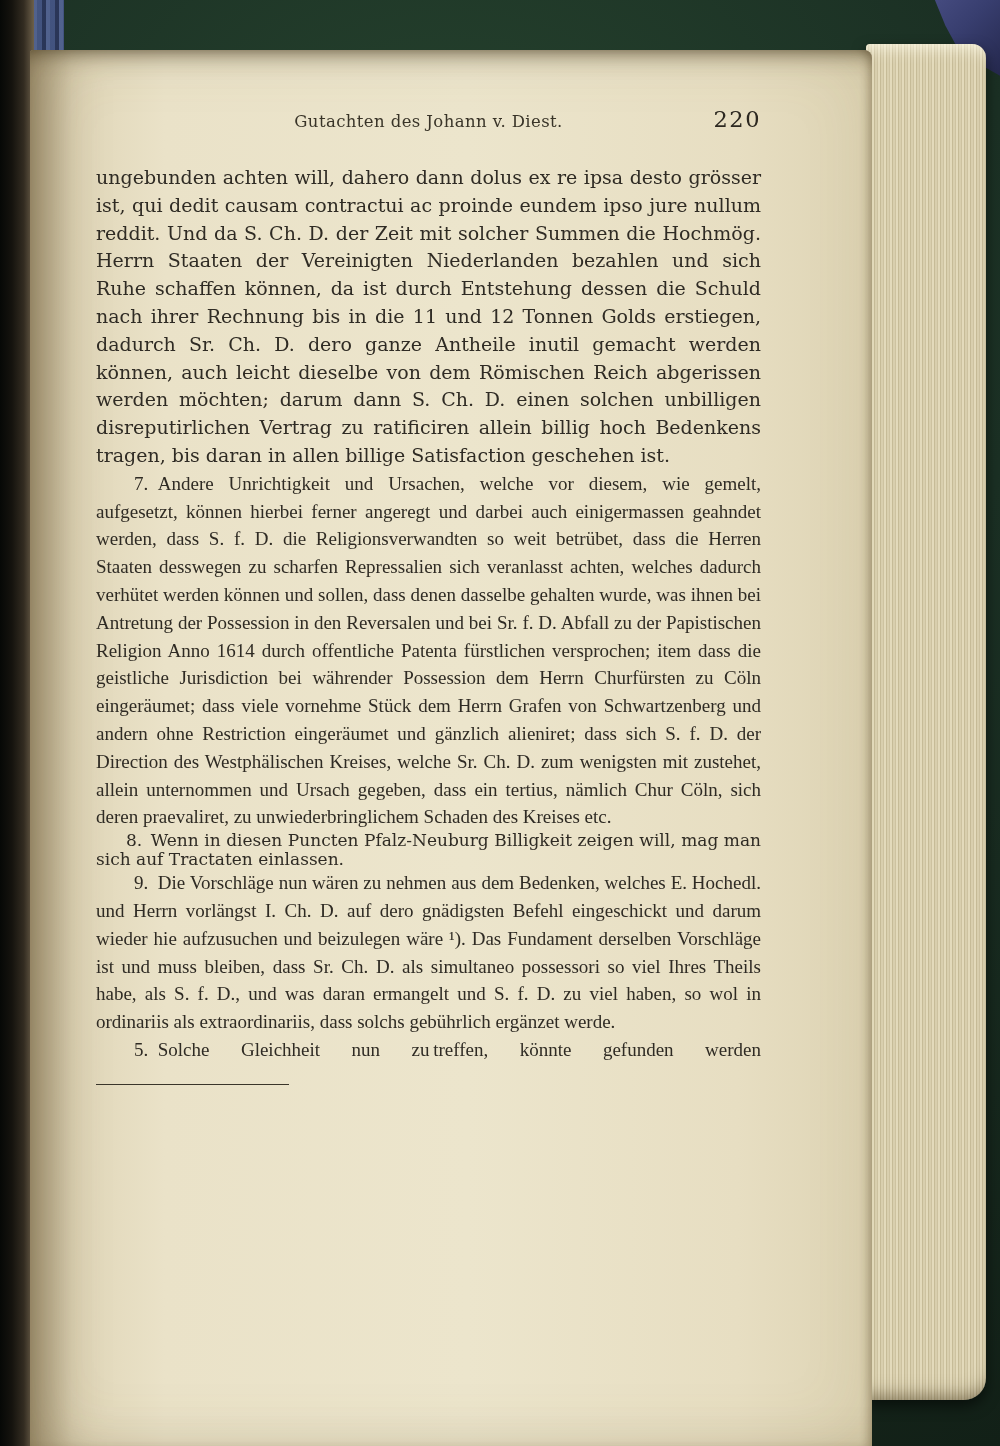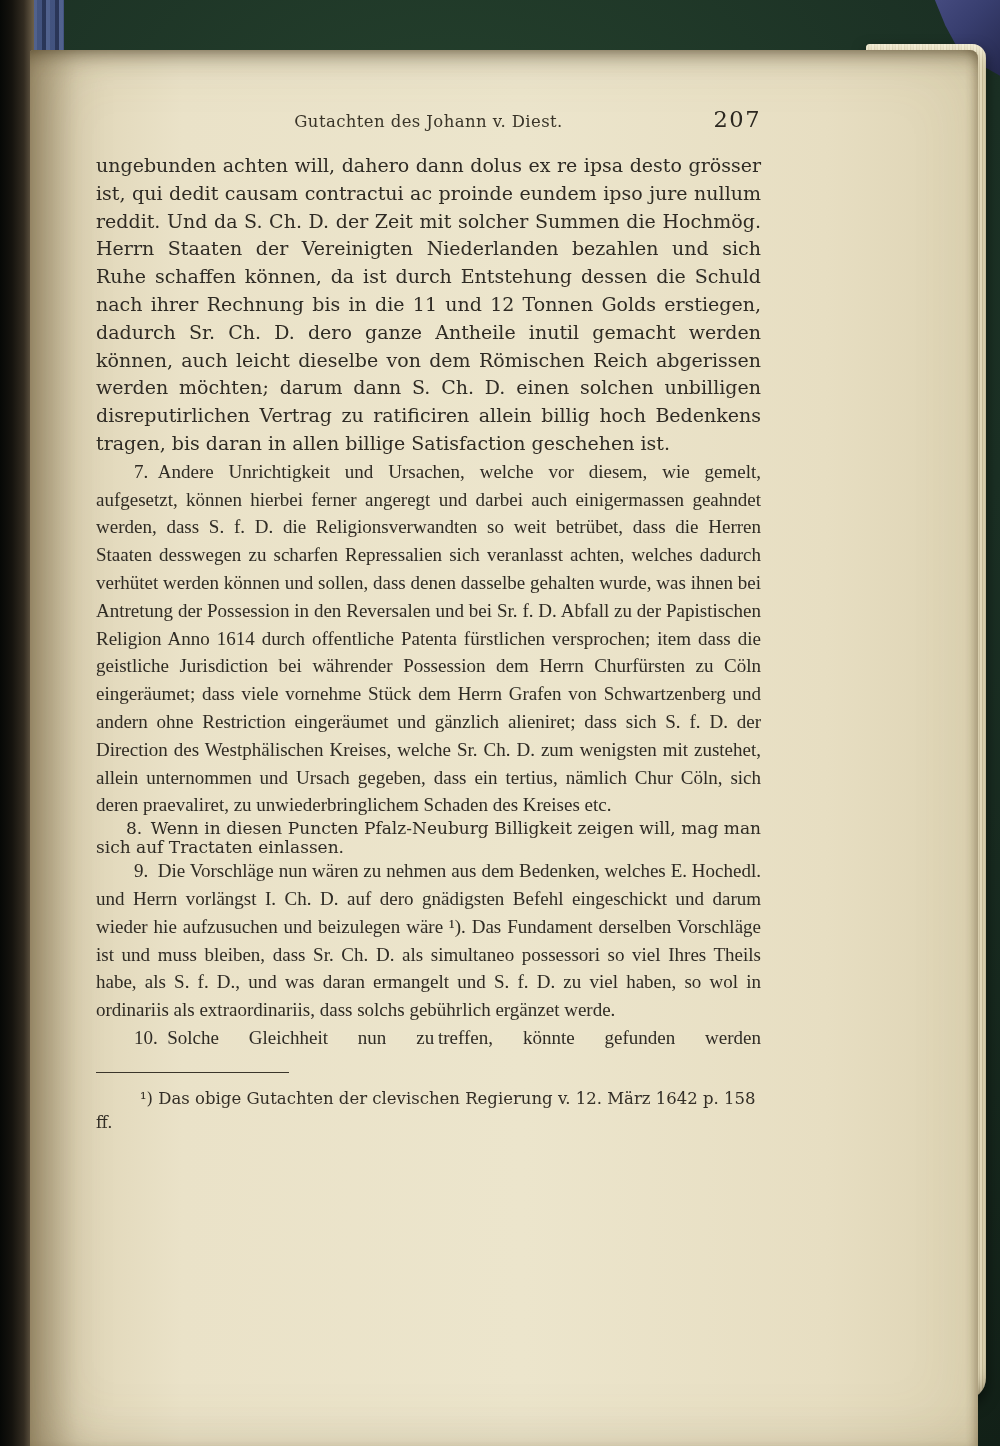--- a/index.html
+++ b/index.html
@@ -43,21 +43,21 @@
   }
 
   
   .spine {
     position:absolute; left:0; top:0; width:34px; height:1446px;
     background:linear-gradient(90deg,#060806 0%, #15130e 35%, #332c21 70%, #6d604a 100%);
   }
 
   
   .page {
-    position:absolute; left:30px; top:50px; width:948px; height:1396px;
+    position:absolute; left:30px; top:50px; width:842px; height:1396px;
     background:linear-gradient(90deg,
       #c9bd9c 0%, #e0d6b8 5%, #eae2c8 16%, #ece5cc 52%, #e7dec2 84%, #ddd3b3 100%);
     border-radius:3px 8px 0 0;
     box-shadow:
       inset 0 16px 22px -16px rgba(70,58,32,.85),
       inset 44px 0 55px -28px rgba(80,60,28,.5),
       inset -8px 0 10px -5px rgba(95,75,40,.4),
       inset 0 0 70px rgba(125,105,60,.12);
   }
 
@@ -68,21 +68,21 @@
   .page-header { position:relative; margin-top:62px; height:30px; }
   .running-title {
     display:block; text-align:center;
     font-size:16.5px; letter-spacing:.4px; color:#393428;
   }
   .page-number {
     position:absolute; right:0; top:-6px;
     font-size:22.5px; letter-spacing:1.5px; color:#2c2820;
   }
 
-  .body-text { margin-top:10px; }
+  .body-text { margin-top:22px; }
   .body-text p {
     font-size:19px; line-height:27.8px;
     text-align:justify; hyphens:auto; color:#2f2b24;
   }
   p.indent { text-indent:38px;font-family:Liberation Serif, serif; }
   p.small { font-size:17px; line-height:19px; text-indent:30px; }
   p.fill-line { text-align-last:justify; }
 
   .footnote-rule {
     margin-top:20px; width:193px; height:0;
@@ -100,28 +100,27 @@
 <div class="cover-corner"></div>
 <div class="spine-cloth"></div>
 <div class="page-stack"></div>
 <div class="spine"></div>
 
 <div class="page">
   <div class="content">
 
     <div class="page-header">
       <span class="running-title">Gutachten des Johann v. Diest.</span>
-      <span class="page-number">207</span>
+      <span class="page-number">220</span>
     </div>
 
     <div class="body-text">
       <p>ungebunden achten will, dahero dann dolus ex re ipsa desto grösser ist, qui dedit causam contractui ac proinde eundem ipso jure nullum reddit. Und da S. Ch. D. der Zeit mit solcher Summen die Hochmög. Herrn Staaten der Vereinigten Niederlanden bezahlen und sich Ruhe schaffen können, da ist durch Entstehung dessen die Schuld nach ihrer Rechnung bis in die 11 und 12 Tonnen Golds erstiegen, dadurch Sr. Ch. D. dero ganze Antheile inutil gemacht werden können, auch leicht dieselbe von dem Römischen Reich abgerissen werden möchten; darum dann S. Ch. D. einen solchen unbilligen disreputirlichen Vertrag zu ratificiren allein billig hoch Bedenkens tragen, bis daran in allen billige Satisfaction geschehen ist.</p>
       <p class="indent">7. Andere Unrichtigkeit und Ursachen, welche vor diesem, wie gemelt, aufgesetzt, können hierbei ferner angeregt und darbei auch einigermassen geahndet werden, dass S. f. D. die Religionsverwandten so weit betrübet, dass die Herren Staaten desswegen zu scharfen Repressalien sich veranlasst achten, welches dadurch verhütet werden können und sollen, dass denen dasselbe gehalten wurde, was ihnen bei Antretung der Possession in den Reversalen und bei Sr. f. D. Abfall zu der Papistischen Religion Anno 1614 durch offentliche Patenta fürstlichen versprochen; item dass die geistliche Jurisdiction bei währender Possession dem Herrn Churfürsten zu Cöln eingeräumet; dass viele vornehme Stück dem Herrn Grafen von Schwartzenberg und andern ohne Restriction eingeräumet und gänzlich alieniret; dass sich S. f. D. der Direction des Westphälischen Kreises, welche Sr. Ch. D. zum wenigsten mit zustehet, allein unternommen und Ursach gegeben, dass ein tertius, nämlich Chur Cöln, sich deren praevaliret, zu unwiederbringlichem Schaden des Kreises etc.</p>
       <p class="small">8. Wenn in diesen Puncten Pfalz-Neuburg Billigkeit zeigen will, mag man sich auf Tractaten einlassen.</p>
       <p class="indent">9. Die Vorschläge nun wären zu nehmen aus dem Bedenken, welches E. Hochedl. und Herrn vorlängst I. Ch. D. auf dero gnädigsten Befehl eingeschickt und darum wieder hie aufzusuchen und beizulegen wäre ¹). Das Fundament derselben Vorschläge ist und muss bleiben, dass Sr. Ch. D. als simultaneo possessori so viel Ihres Theils habe, als S. f. D., und was daran ermangelt und S. f. D. zu viel haben, so wol in ordinariis als extraordinariis, dass solchs gebührlich ergänzet werde.</p>
-      <p class="indent fill-line">10. Solche Gleichheit nun zu treffen, könnte gefunden werden</p>
+      <p class="indent fill-line">5. Solche Gleichheit nun zu treffen, könnte gefunden werden</p>
     </div>
 
     <div class="footnote-rule"></div>
-    <p class="footnote">¹) Das obige Gutachten der clevischen Regierung v. 12. März 1642 p. 158 ff.</p>
 
   </div>
 </div>
 
 </body></html>

